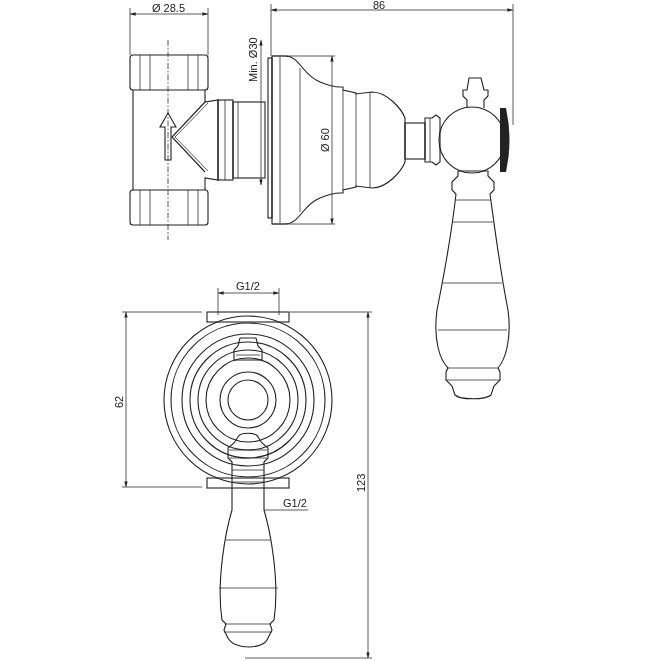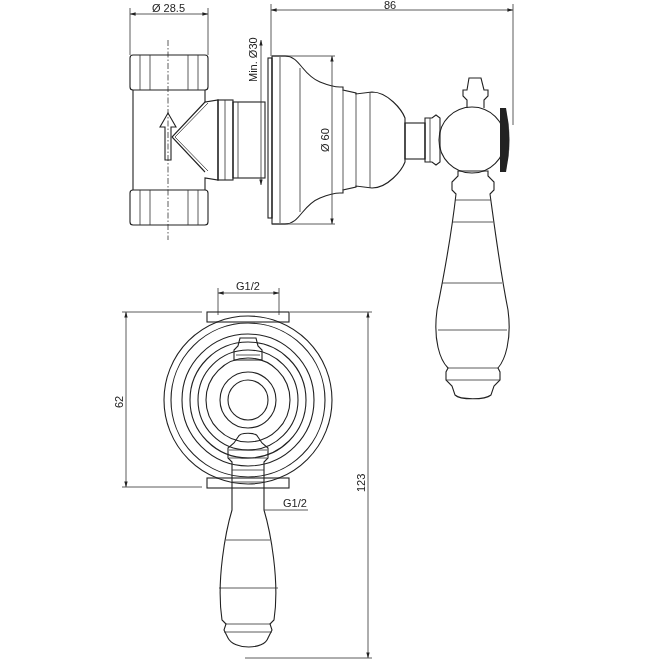--- a/index.html
+++ b/index.html
@@ -156,19 +156,19 @@
       <line class="thin" x1="219" y1="588" x2="278" y2="588"></line>
       <line class="thin" x1="225" y1="624" x2="271" y2="624"></line>
       <line class="thin" x1="224" y1="632" x2="272" y2="632"></line>
     </g>
 
     <line class="thin" x1="264" y1="510" x2="308" y2="510"></line>
   </g>
 </svg>
 
 <div class="lbl" style="left:152px; top:3px;">Ø 28.5</div>
-<div class="lbl" style="left:384px; top:0px;">86</div>
+<div class="lbl" style="left:373px; top:0px;">86</div>
 <div class="lbl rot" style="left:248px; top:82px;">Min. Ø30</div>
 <div class="lbl rot" style="left:320px; top:152px;">Ø 60</div>
 <div class="lbl" style="left:236px; top:281px;">G1/2</div>
 <div class="lbl rot" style="left:114px; top:408px;">62</div>
 <div class="lbl rot" style="left:356px; top:492px;">123</div>
 <div class="lbl" style="left:283px; top:498px;">G1/2</div>
 
 </body></html>

